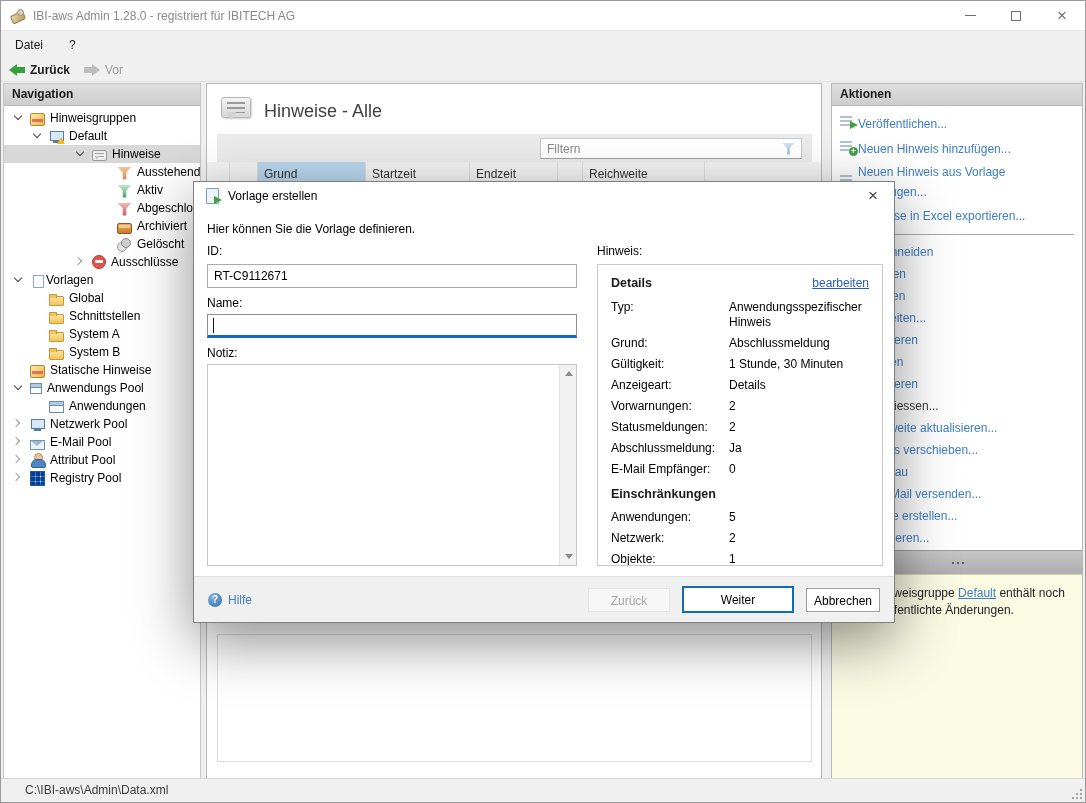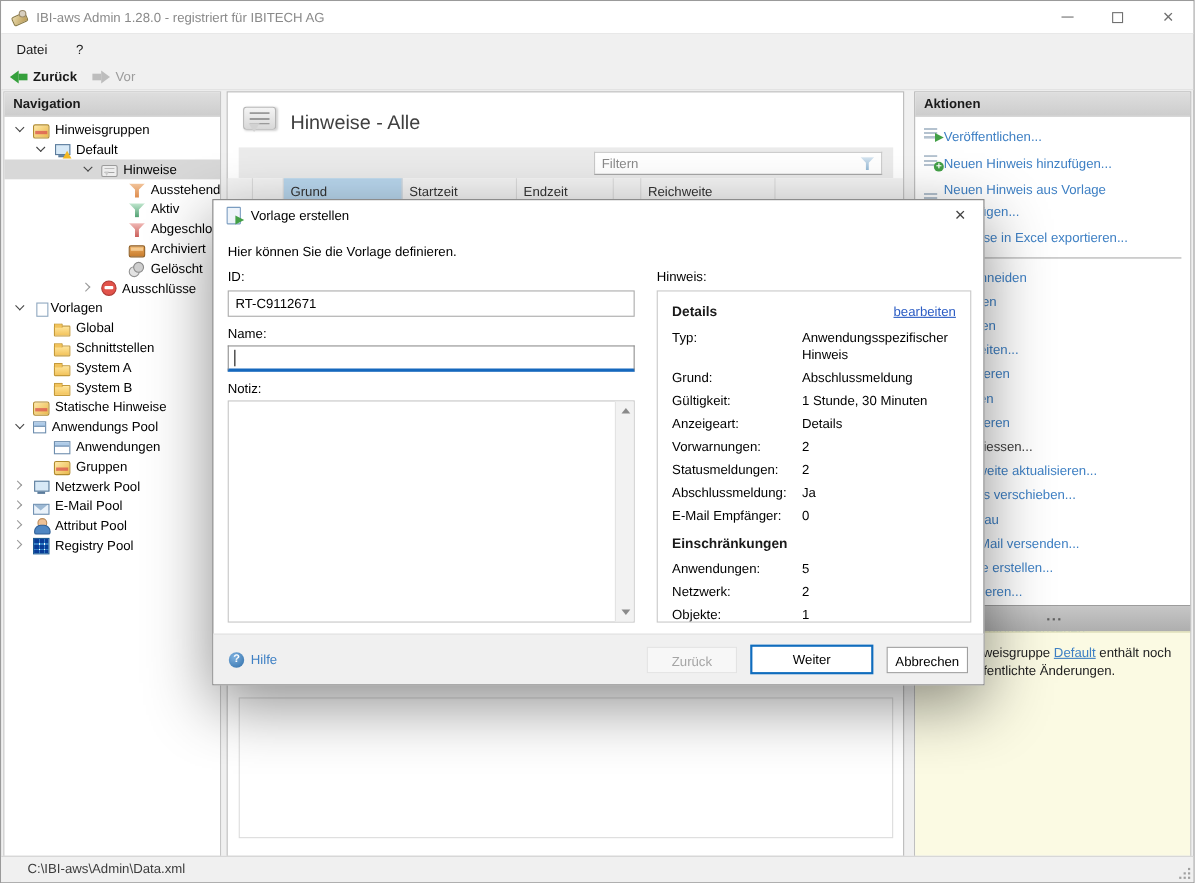--- a/index.html
+++ b/index.html
@@ -293,25 +293,20 @@
             <span class="chev down"></span>
           </span>
           <span class="ti ti-windows"></span>
           <span class="tree-label">Anwendungs Pool</span>
         </div>
       <div class="tree-item lvl1">
           <span class="chev-slot"></span>
           <span class="ti ti-window"></span>
           <span class="tree-label">Anwendungen</span>
         </div>
-      <div class="tree-item lvl1">
-          <span class="chev-slot"></span>
-          <span class="ti ti-package"></span>
-          <span class="tree-label">Gruppen</span>
-        </div>
       <div class="tree-item lvl0">
           <span class="chev-slot">
             <span class="chev right"></span>
           </span>
           <span class="ti ti-monitor"></span>
           <span class="tree-label">Netzwerk Pool</span>
         </div>
       <div class="tree-item lvl0">
           <span class="chev-slot">
             <span class="chev right"></span>

